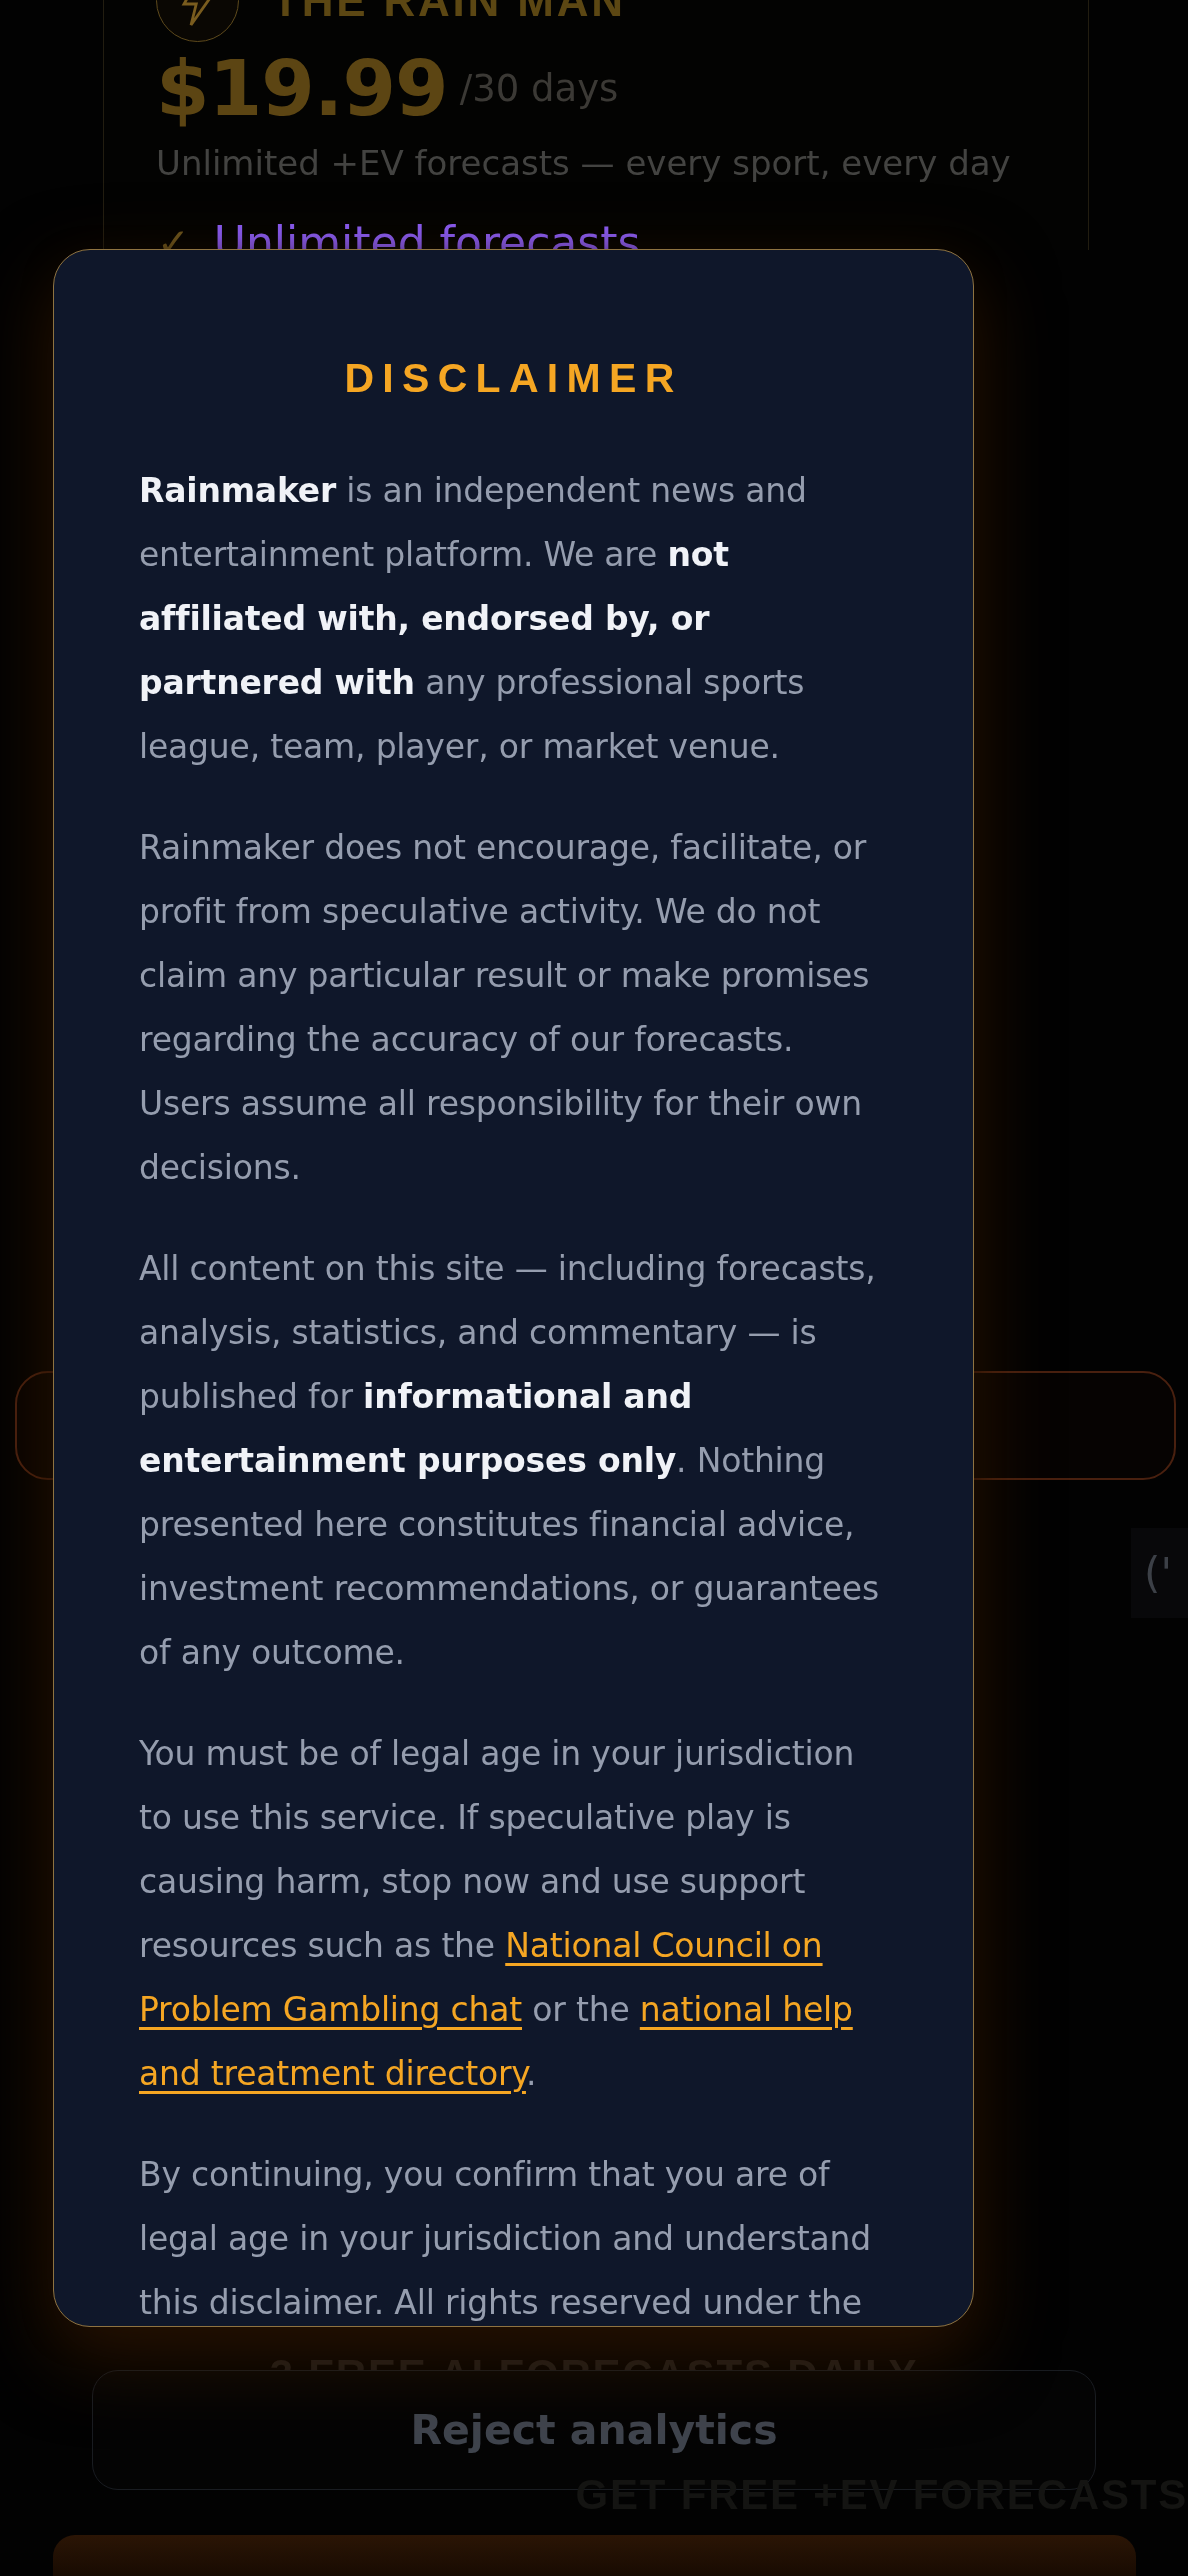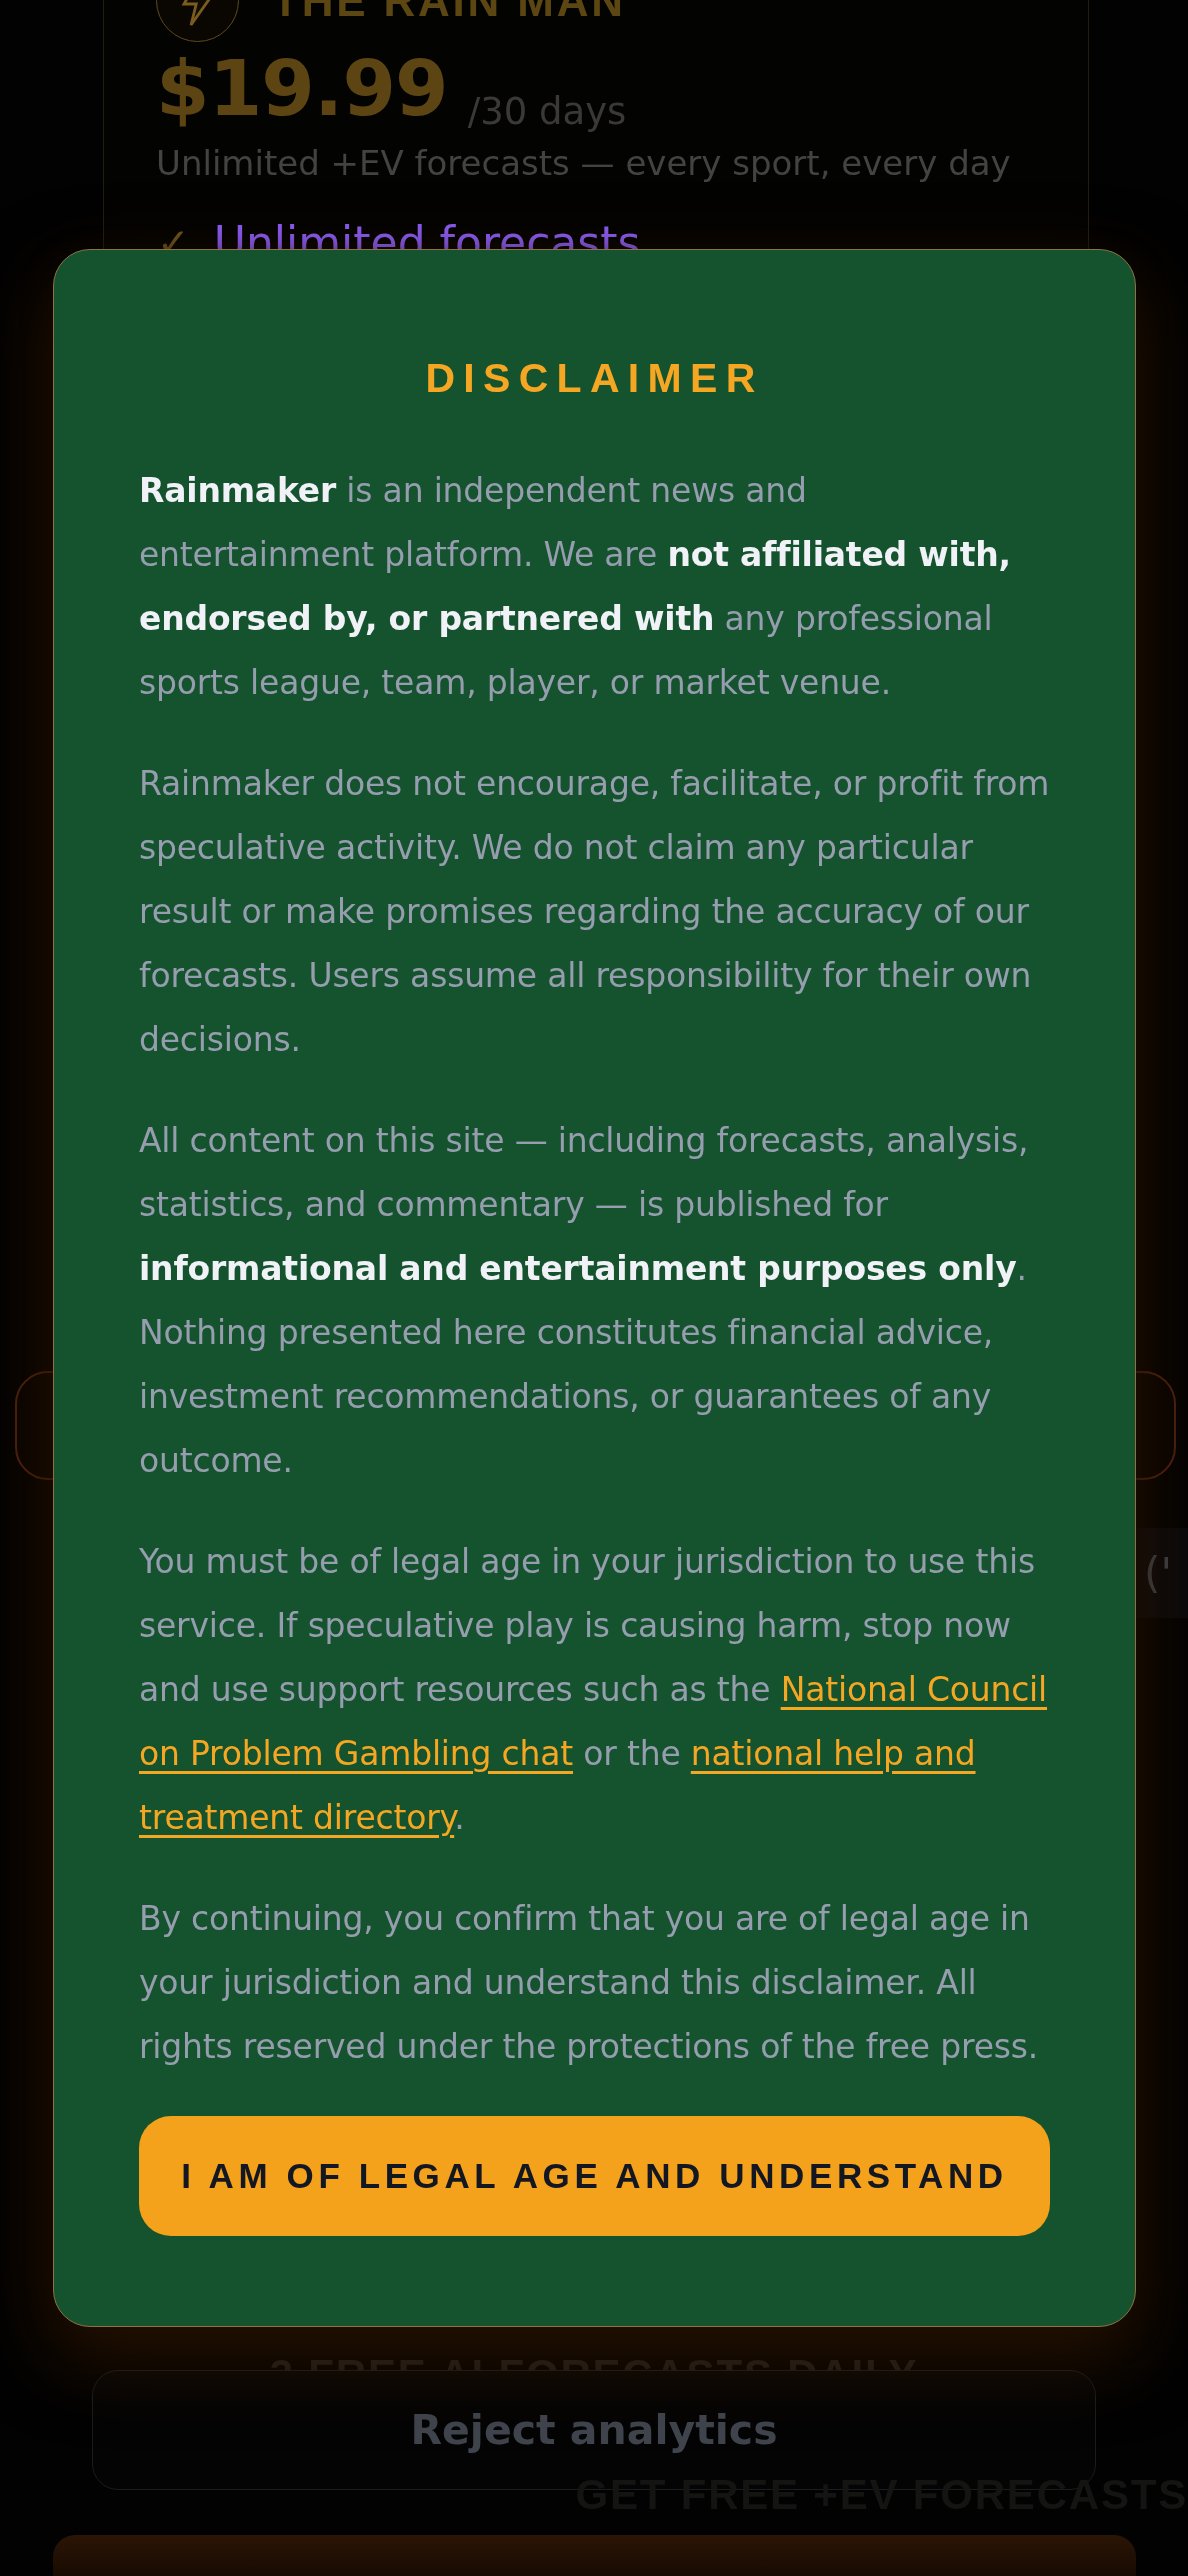--- a/index.html
+++ b/index.html
@@ -20,21 +20,21 @@
   .bg-plan-row{position:absolute;left:52px;top:33px;display:flex;align-items:center;gap:33px;}
   .bg-bolt{
     width:81px;height:81px;border-radius:50%;border:1.8px solid #5e4a1c;
     display:flex;align-items:center;justify-content:center;flex:0 0 auto;
     background:#0a0703;
   }
   .bg-plan-name{
     font-family:"Liberation Sans",sans-serif;font-weight:bold;
     font-size:44px;letter-spacing:2.8px;color:#5c4713;
   }
-  .bg-price-row{position:absolute;left:52px;top:118px;display:flex;align-items:flex-end;gap:20px;}
+  .bg-price-row{position:absolute;left:52px;top:118px;display:flex;align-items:center;gap:12px;}
   .bg-price{font-size:77px;font-weight:bold;color:#5c4513;letter-spacing:-0.9px;}
   .bg-period{font-size:37px;color:#3b3935;}
   .bg-sub{position:absolute;left:52px;top:217px;font-size:34px;color:#434341;}
   .bg-feature{position:absolute;left:53px;top:291px;display:flex;align-items:center;gap:24px;}
   .bg-check{font-size:39px;color:#6b541d;}
   .bg-feature-label{font-size:44px;color:#8b5cf6;}
   .bg-mid-button{
     position:absolute;left:14.7px;top:1371px;width:1157px;height:105px;
     border:2.8px solid #49200f;border-radius:33px;background:#060302;
   }
@@ -61,23 +61,23 @@
     font-family:"Liberation Sans",sans-serif;font-weight:bold;
     font-size:42px;letter-spacing:1.8px;color:#141412;
   }
   .bg-bottom-band{
     position:absolute;left:53px;top:2535px;width:1083px;height:41px;
     background:linear-gradient(#2b1505,#180b02);
     border-radius:22px 22px 0 0;
   }
   
   .modal{
-    position:absolute;left:53px;top:249px;width:1083px;height:2078px;
+    position:absolute;left:53px;top:249px;width:921px;height:2078px;
     box-sizing:border-box;
-    background:#14532d;
+    background:#0f172a;
     border:1.8px solid #8E7341;
     border-radius:37px;
     box-shadow:0 28px 74px 5.5px rgba(70,32,4,0.55),0 9.2px 28px rgba(0,0,0,0.7);
     padding:105px 85px 49px 85px;
     overflow:hidden;
   }
   .modal-title{
     font-family:"Liberation Sans",sans-serif;font-weight:bold;
     font-size:41px;letter-spacing:8.3px;color:#F5A623;
     text-align:center;margin:0 0 57px 0;

